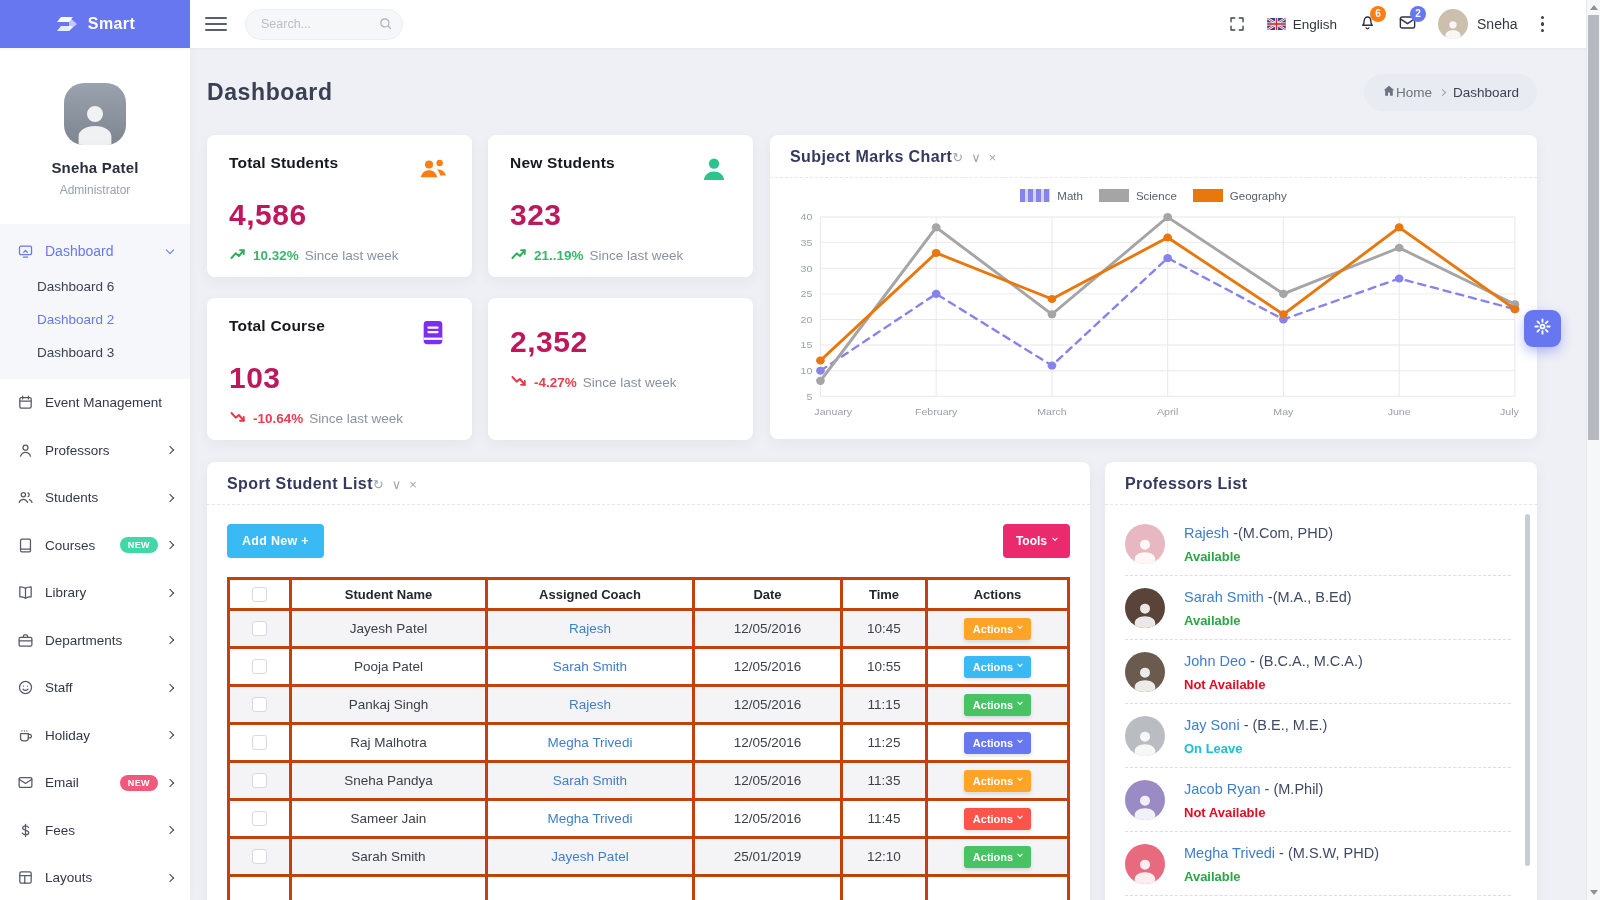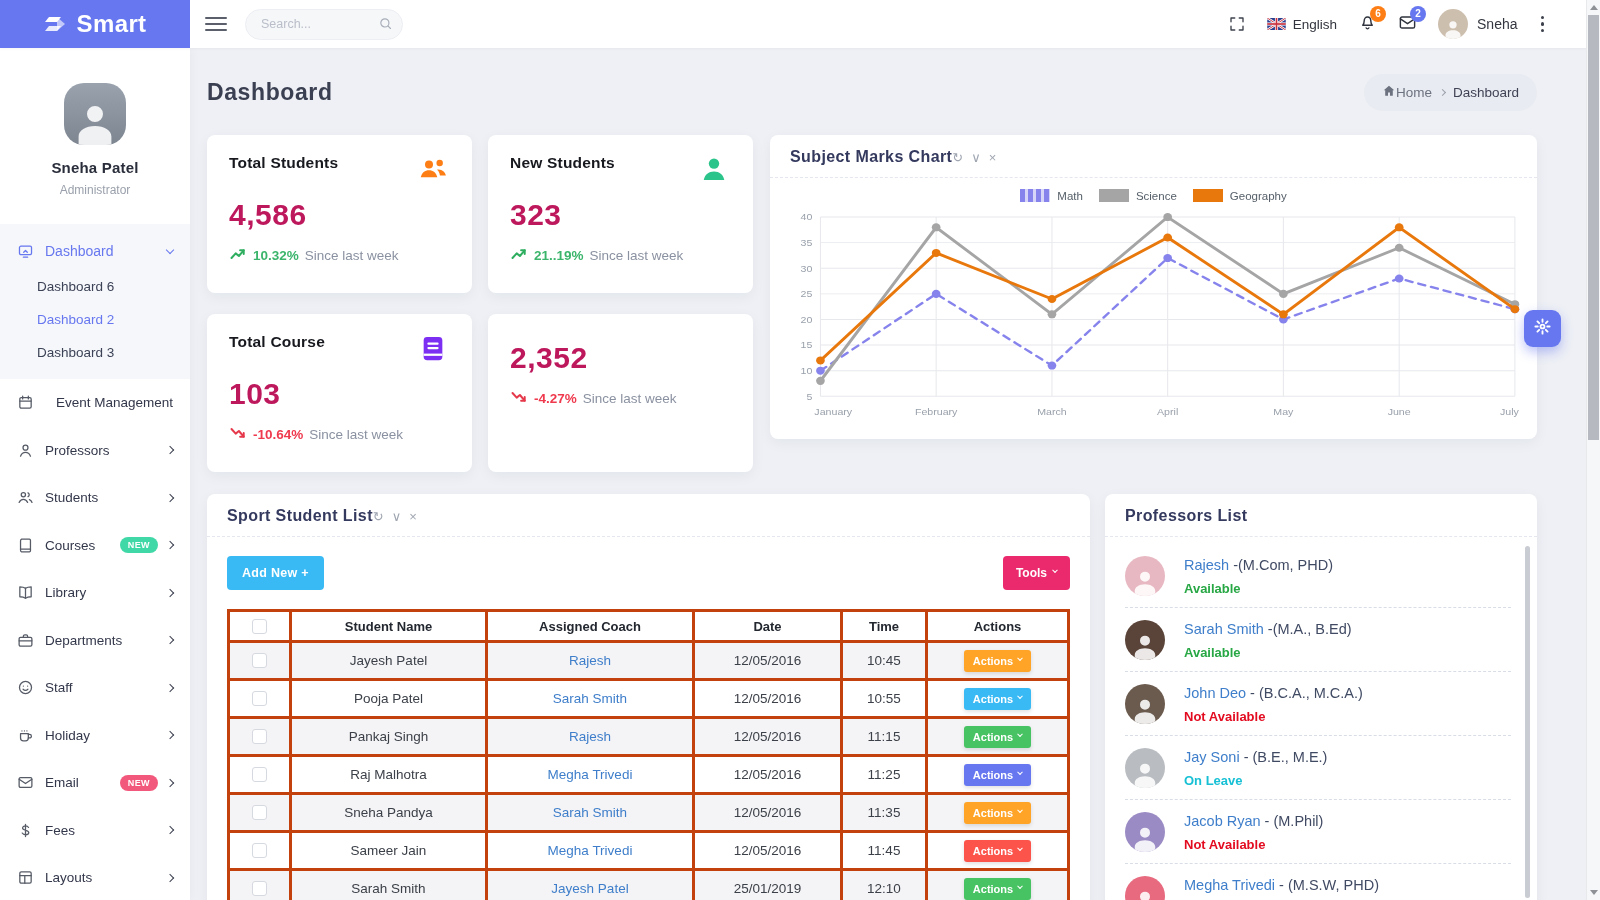--- a/index.html
+++ b/index.html
@@ -2,21 +2,21 @@
 <html><head>
 <meta charset="utf-8">
 <style>
   *{margin:0;padding:0;box-sizing:border-box;}
   html,body{width:1600px;height:900px;}
   body{position:relative;overflow:hidden;background:#eef0f5;font-family:"Liberation Sans",sans-serif;color:#33374a;}
 
   
   .topbar{position:absolute;top:0;left:0;right:0;height:48px;background:#fff;display:flex;align-items:center;z-index:6;box-shadow:0 1px 3px rgba(20,30,60,.04);}
   .brand{width:190px;height:48px;background:#6777ef;display:flex;align-items:center;justify-content:center;gap:9px;flex:none;cursor:pointer;}
-  .brand-name{color:#fff;font-size:24px;font-weight:bold;letter-spacing:.4px;}
+  .brand-name{color:#fff;font-size:16px;font-weight:bold;letter-spacing:.4px;}
   .brand-icon svg{width:24px;height:22px;display:block;}
   .topbar-left{display:flex;align-items:center;gap:18px;margin-left:15px;}
   .hamburger{background:none;border:none;width:22px;cursor:pointer;display:flex;flex-direction:column;gap:4px;}
   .hamburger span{display:block;height:2px;background:#5a5f6b;border-radius:1px;}
   .search-wrap{position:relative;}
   .search{width:158px;height:31px;border:1px solid #eceef3;background:#f6f7f9;border-radius:16px;padding:0 32px 0 15px;font-size:12.5px;color:#555;outline:none;font-family:inherit;}
   .search::placeholder{color:#b9bec9;}
   .search-ic{position:absolute;right:10px;top:7px;color:#a7adb8;cursor:pointer;}
   .search-ic svg{width:15px;height:15px;}
   .topbar-right{margin-left:auto;display:flex;align-items:center;gap:21px;padding-right:54px;}
@@ -43,21 +43,21 @@
   .pname{font-size:15px;font-weight:bold;color:#2a2e3b;margin-top:14px;letter-spacing:.2px;}
   .prole{font-size:12px;color:#9aa0ab;margin-top:7px;}
   .menu{margin-top:27px;}
   .menu-group.active{background:#f5f7fa;padding:8px 0 10px;}
   .mitem{display:flex;align-items:center;height:38px;padding:0 17px;font-size:13.5px;color:#33374a;cursor:pointer;text-decoration:none;}
   .mitem .mic{width:17px;height:17px;margin-right:11px;color:#565b66;flex:none;display:inline-flex;}
   .mitem .mic svg{width:17px;height:17px;}
   .mitem.parent{color:#6777ef;font-size:14px;}
   .mitem.parent .mic{color:#6777ef;}
   .mitem .chev{margin-left:auto;}
-  .menu-rest .mitem{height:47.5px;justify-content:space-between;}
+  .menu-rest .mitem{height:47.5px;}
   .sitem{display:block;padding:8px 17px 8px 37px;font-size:13.5px;color:#3d4357;cursor:pointer;text-decoration:none;line-height:17px;}
   .sitem.active{color:#6777ef;}
   .nbadge{margin-left:auto;margin-right:9px;color:#fff;font-size:9px;font-weight:bold;padding:3px 8px;border-radius:9px;letter-spacing:.4px;}
   .nbadge + .chev{margin-left:0;}
   .chev{display:inline-block;width:6px;height:6px;border-right:1.8px solid currentColor;border-bottom:1.8px solid currentColor;}
   .chev-down{transform:rotate(45deg);margin-top:-3px;}
   .chev-right{transform:rotate(-45deg);color:#3c4050;}
   .chev.sm{width:4px;height:4px;border-width:1.5px;margin-left:5px;transform:rotate(45deg) translate(-2px,-2px);}
 
   
@@ -65,21 +65,21 @@
   .page-head{display:flex;align-items:center;justify-content:space-between;margin-bottom:24px;}
   .page-title{font-size:23px;font-weight:bold;color:#3a3f51;letter-spacing:.6px;}
   .breadcrumb{display:flex;align-items:center;gap:8px;background:#e8ebf1;border-radius:22px;padding:10px 18px;font-size:13.5px;color:#6c727f;}
   .breadcrumb .bc-home{display:flex;align-items:center;gap:0;cursor:pointer;color:#6c727f;}
   .breadcrumb svg{width:14px;height:14px;}
   .bc-sep{width:5px;height:5px;border-right:1.6px solid #9aa0ab;border-bottom:1.6px solid #9aa0ab;transform:rotate(-45deg);}
   .bc-current{color:#3f4254;}
 
   .row1{display:flex;gap:17px;}
   .cards{display:grid;grid-template-columns:265px 265px;gap:21px 16px;width:546px;flex:none;}
-  .card{height:158px;background:#fff;border-radius:8px;box-shadow:0 4px 14px rgba(18,38,63,.05);padding:19px 22px;}
+  .card{height:142px;background:#fff;border-radius:8px;box-shadow:0 4px 14px rgba(18,38,63,.05);padding:19px 22px;}
   .card-top{display:flex;align-items:flex-start;justify-content:space-between;}
   .clabel{font-size:15.5px;font-weight:bold;color:#17191f;letter-spacing:.2px;}
   .cicon svg{width:34px;height:32px;}
   .cvalue{font-size:30px;font-weight:bold;color:#be185d;margin-top:8px;letter-spacing:.5px;}
   .ctrend{margin-top:15px;display:flex;align-items:center;gap:6px;font-size:13.5px;}
   .ctrend svg{width:18px;height:14px;}
   .tic.up{color:#2fae60;}.tic.down{color:#e5394b;}
   .pct{font-weight:bold;}
   .pct.up{color:#3cb56c;}.pct.down{color:#ef3a4e;}
   .note{color:#8a91a0;}

